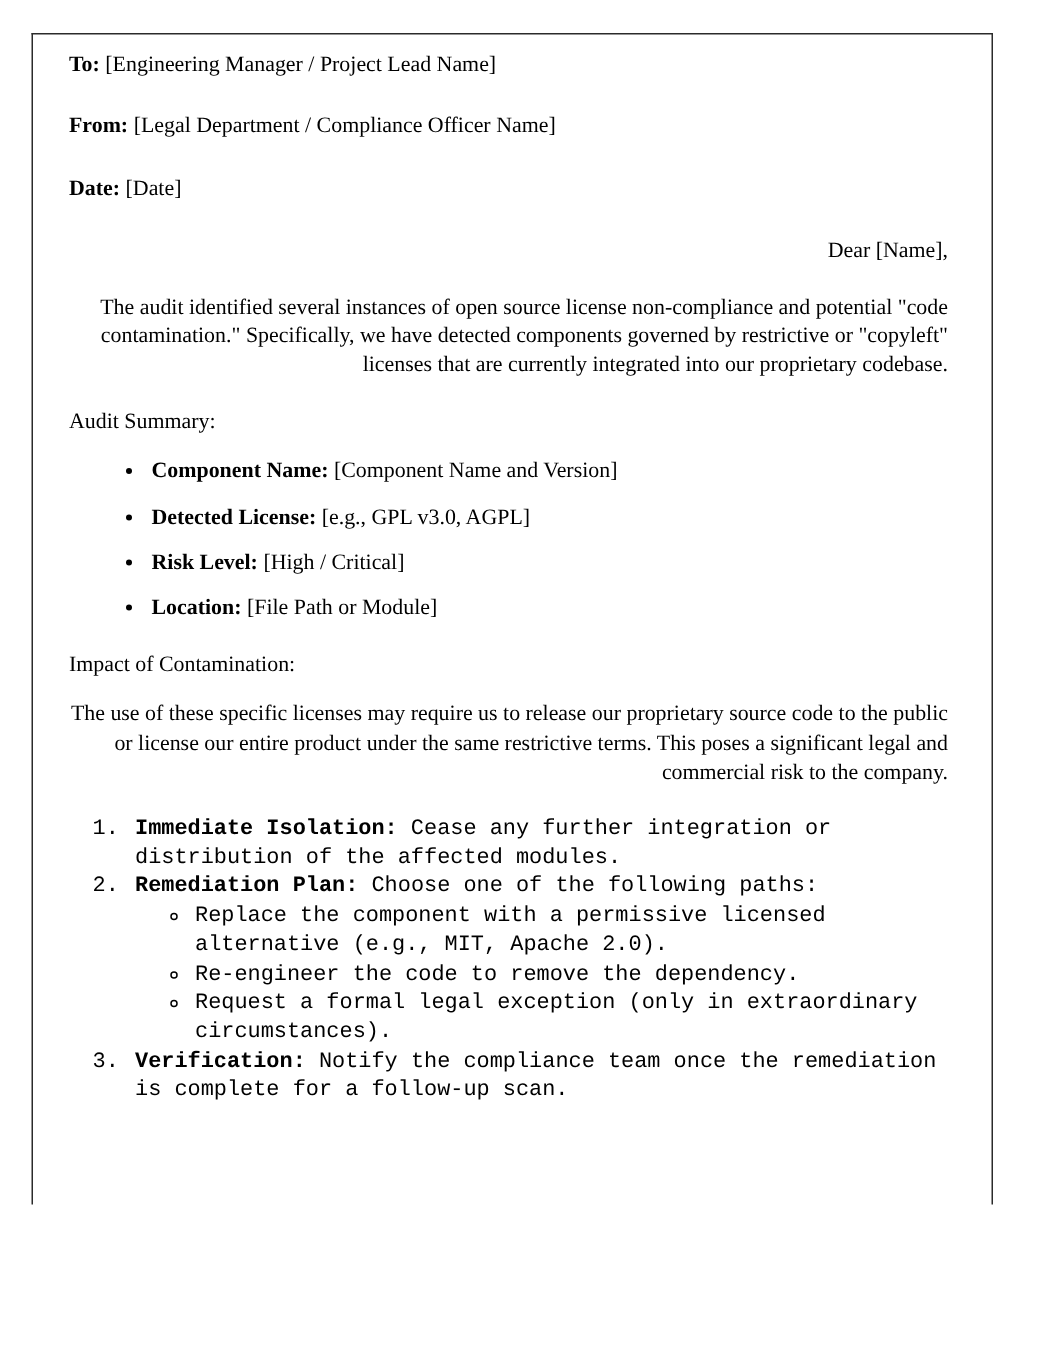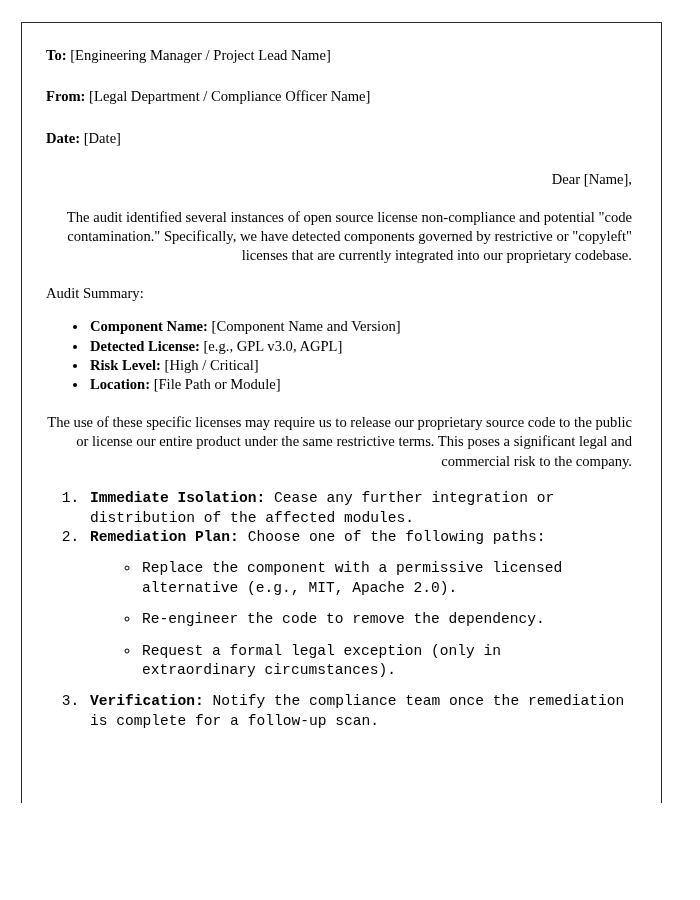--- a/index.html
+++ b/index.html
@@ -24,21 +24,21 @@
     border-left: 1.3px solid #2b2b2b;
     border-right: 1.3px solid #2b2b2b;
     border-top: 1.3px solid #2b2b2b;
     border-bottom: none;
     box-sizing: border-box;
   }
 
   .doc-body {
     position: absolute;
     left: 46px;
-    top: 46px;
+    top: 34px;
     width: 586px;
     font-size: 14.6px;
     line-height: 19.4px;
   }
 
   .field-line {
     margin: 0 0 22px 0;
   }
   .field-label {
     font-weight: bold;
@@ -53,42 +53,42 @@
     font-weight: normal;
     margin: 0 0 14px 0;
   }
 
   ul.bullet-list {
     list-style-type: disc;
     margin: 0 0 18px 0;
     padding-left: 42px;
   }
   ul.bullet-list > li {
-    margin: 0;
+    margin: 11px;
     padding-left: 2px;
   }
 
   ol.action-list {
     list-style-type: decimal;
     margin: 0 0 18px 0;
     padding-left: 42px;
     font-family: Liberation Mono, monospace;
   }
   ol.action-list > li {
     margin: 0 0 0 0;
     padding-left: 2px;
   }
 
   ul.sub-list {
     list-style-type: circle;
     margin: 0;
     padding-left: 38px;
   }
   ul.sub-list > li {
-    margin: 12px;
+    margin: 0;
     padding-left: 2px;
   }
 
   b, .bold {
     font-weight: bold;
   }
 
   .closing-line {
     margin: 0;
   }
@@ -131,20 +131,21 @@
       <b>Detected License:</b><span> [e.g., GPL v3.0, AGPL]</span>
     </li>
     <li>
       <b>Risk Level:</b><span> [High / Critical]</span>
     </li>
     <li>
       <b>Location:</b><span> [File Path or Module]</span>
     </li>
   </ul>
 
+  <div class="section-heading">Impact of Contamination:</div>
   <p class="para">The use of these specific licenses may require us to release our proprietary source code to the public or license our entire product under the same restrictive terms. This poses a significant legal and commercial risk to the company.</p>
 
 
   <ol class="action-list">
     <li>
       <b>Immediate Isolation:</b><span> Cease any further integration or distribution of the affected modules.</span>
     </li>
     <li>
       <b>Remediation Plan:</b><span> Choose one of the following paths:</span>
       <ul class="sub-list">

